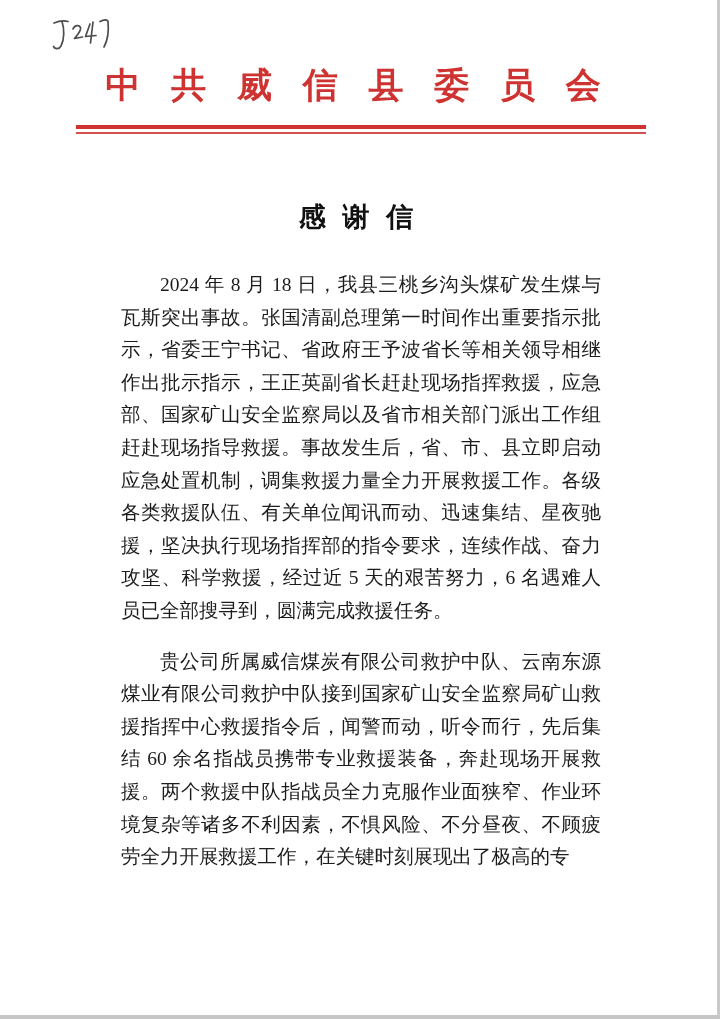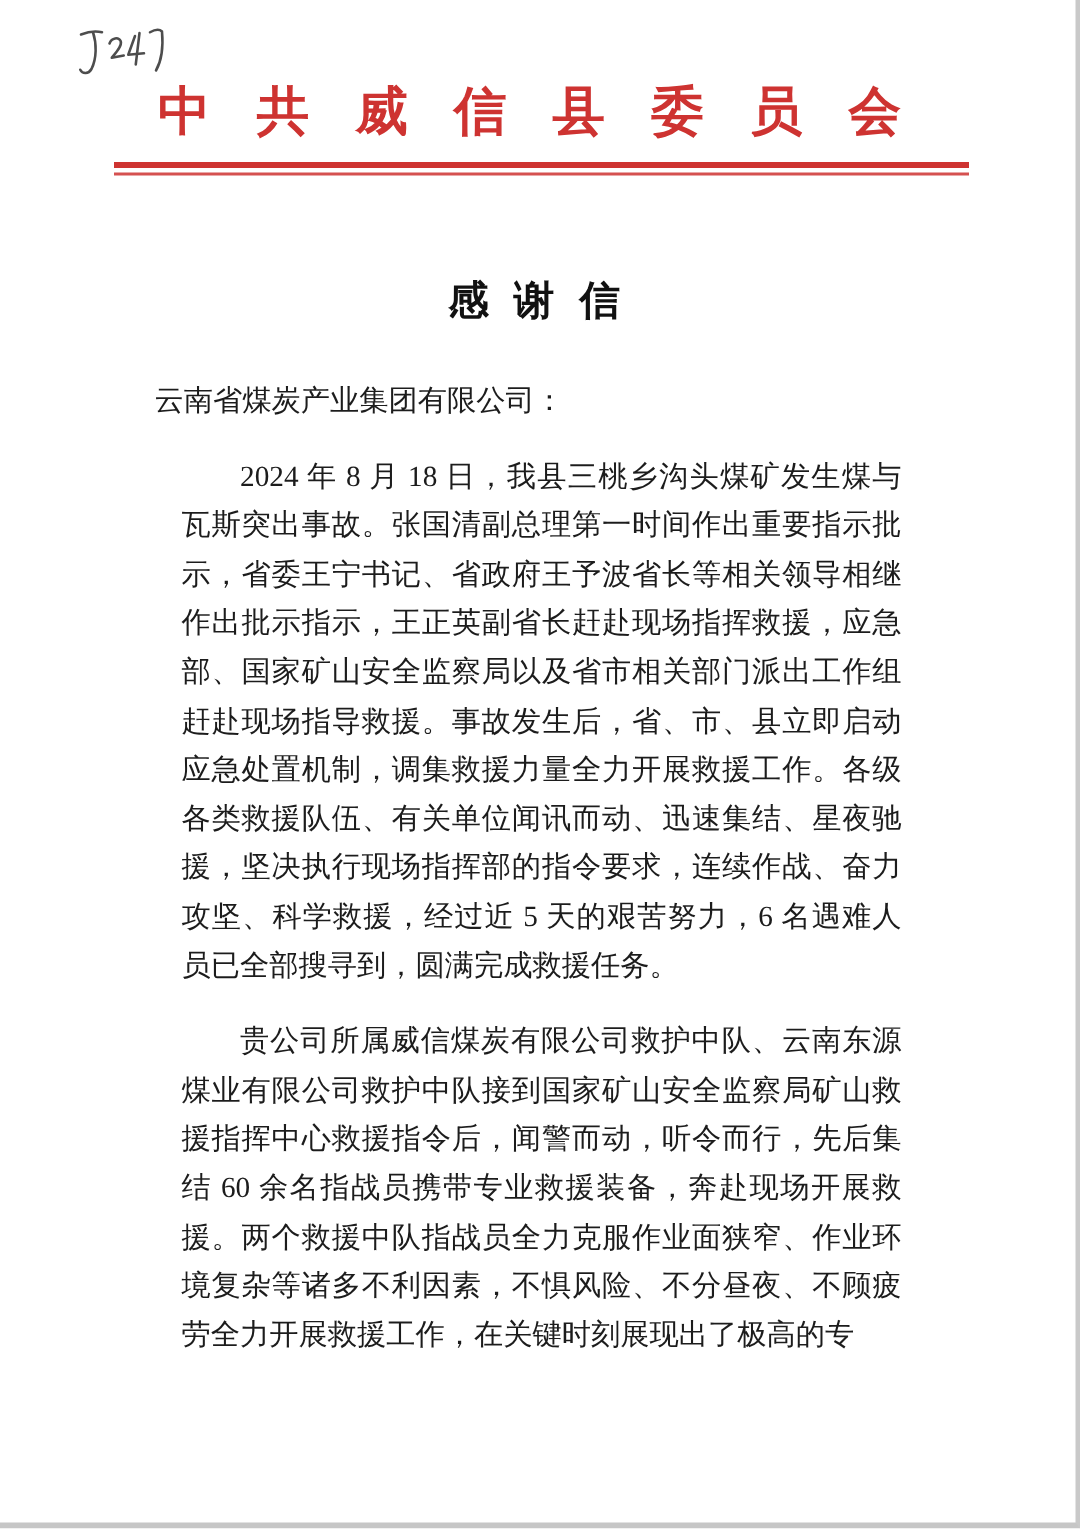--- a/index.html
+++ b/index.html
@@ -20,21 +20,21 @@
     color: #1c1c1c;
   }
   .handwritten-mark {
     position: absolute;
     top: 12px;
     left: 40px;
     width: 72px;
     height: 52px;
   }
   .letterhead-title {
-    margin: 5px;
+    margin: 16px;
     padding-top: 46px;
     text-align: center;
     font-size: 35px;
     font-weight: bold;
     letter-spacing: 11px;
     color: var(--accent, #ce3331);
     white-space: nowrap;
   }
   .letterhead-rule {
     margin: 10px auto 0 76px;
@@ -97,18 +97,17 @@
 
   <div class="letterhead-rule">
     <div class="rule-thick"></div>
     <div class="rule-gap"></div>
     <div class="rule-thin"></div>
   </div>
 
   <h2 class="doc-title">感 谢 信</h2>
 
   <div class="body-block">
-    <p class="salutation">云南省煤炭产业集团有限公司：</p>
     <p class="para">2024 年 8 月 18 日，我县三桃乡沟头煤矿发生煤与瓦斯突出事故。张国清副总理第一时间作出重要指示批示，省委王宁书记、省政府王予波省长等相关领导相继作出批示指示，王正英副省长赶赴现场指挥救援，应急部、国家矿山安全监察局以及省市相关部门派出工作组赶赴现场指导救援。事故发生后，省、市、县立即启动应急处置机制，调集救援力量全力开展救援工作。各级各类救援队伍、有关单位闻讯而动、迅速集结、星夜驰援，坚决执行现场指挥部的指令要求，连续作战、奋力攻坚、科学救援，经过近 5 天的艰苦努力，6 名遇难人员已全部搜寻到，圆满完成救援任务。</p>
     <p class="para">贵公司所属威信煤炭有限公司救护中队、云南东源煤业有限公司救护中队接到国家矿山安全监察局矿山救援指挥中心救援指令后，闻警而动，听令而行，先后集结 60 余名指战员携带专业救援装备，奔赴现场开展救援。两个救援中队指战员全力克服作业面狭窄、作业环境复杂等诸多不利因素，不惧风险、不分昼夜、不顾疲劳全力开展救援工作，在关键时刻展现出了极高的专</p>
   </div>
 
 </div>
 
 </body></html>

